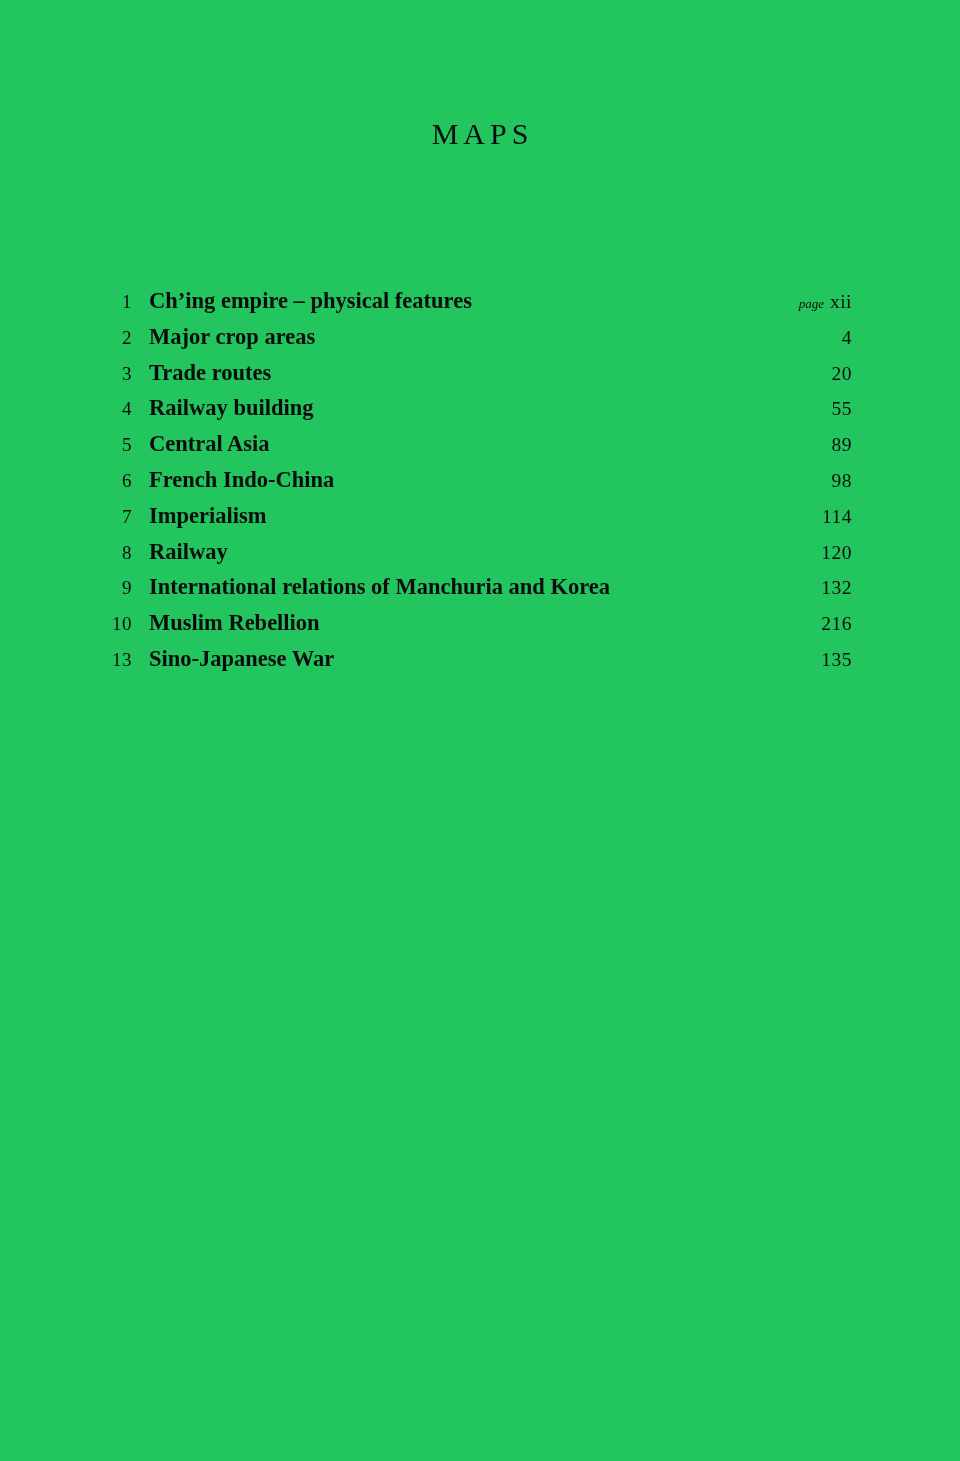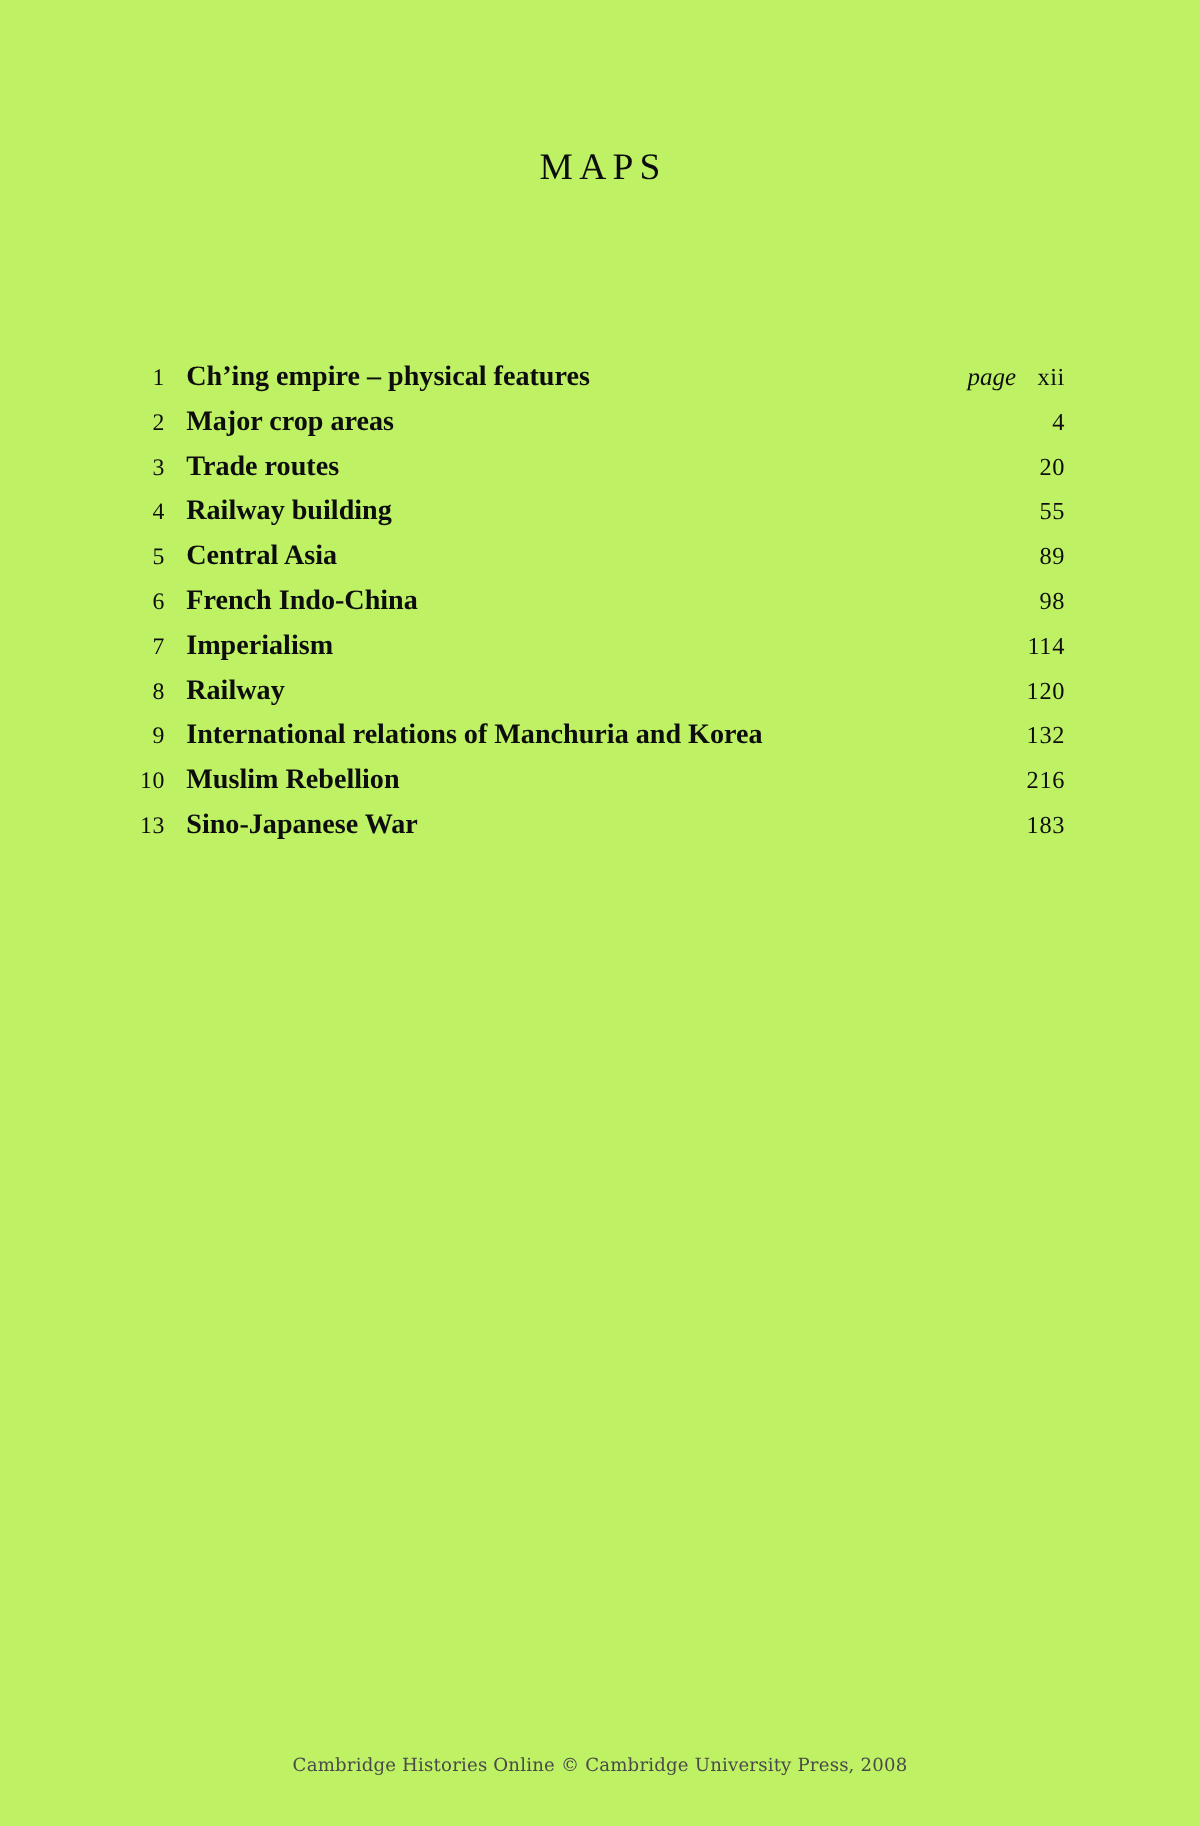--- a/index.html
+++ b/index.html
@@ -6,21 +6,21 @@
   html, body {
     margin: 0;
     padding: 0;
     background: #ffffff;
   }
 
   .page {
     position: relative;
     width: 960px;
     height: 1461px;
-    background: #bef264;
+    background: #22c55e;
     overflow: hidden;
     font-family: "Liberation Serif", "DejaVu Serif", serif;
     color: #111111;
     -webkit-font-smoothing: antialiased;
   }
 
   
   .page-title {
     position: absolute;
     top: 96px;
@@ -71,23 +71,23 @@
     flex: 0 0 auto;
     text-align: right;
     font-size: 19.5px;
     letter-spacing: 0.5px;
     color: #0d0d0d;
     min-width: 46px;
   }
 
   .page-word {
     font-style: italic;
-    font-size: 20px;
+    font-size: 13px;
     letter-spacing: 0;
-    margin-right: 17px;
+    margin-right: 6px;
   }
 
   .page-roman {
     font-style: normal;
     letter-spacing: 0.5px;
   }
 
   
   .footer-note {
     position: absolute;
@@ -169,21 +169,20 @@
       <span class="map-number">10</span>
       <span class="map-title">Muslim Rebellion</span>
       <span class="map-page">216</span>
     </div>
 
 
 
     <div class="map-row">
       <span class="map-number">13</span>
       <span class="map-title">Sino-Japanese War</span>
-      <span class="map-page">183</span>
+      <span class="map-page">135</span>
     </div>
 
 
   </div>
 
-  <div class="footer-note">Cambridge Histories Online © Cambridge University Press, 2008</div>
 
 </div>
 
 </body></html>

